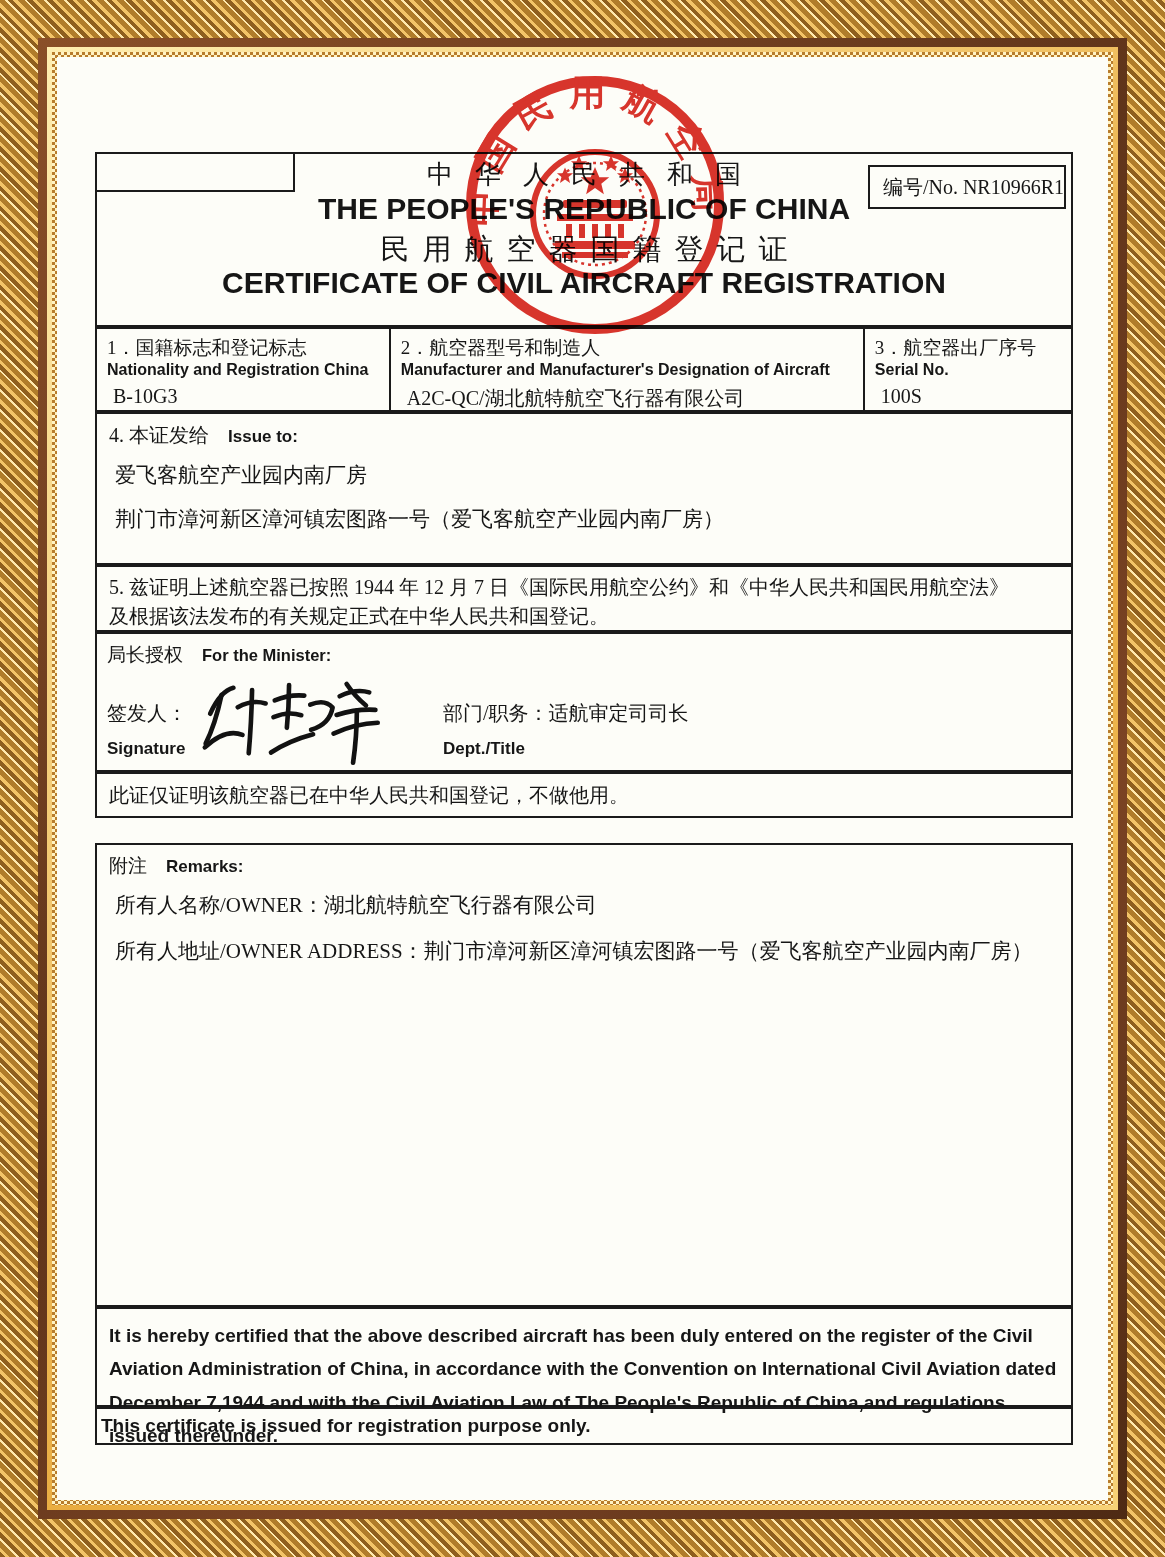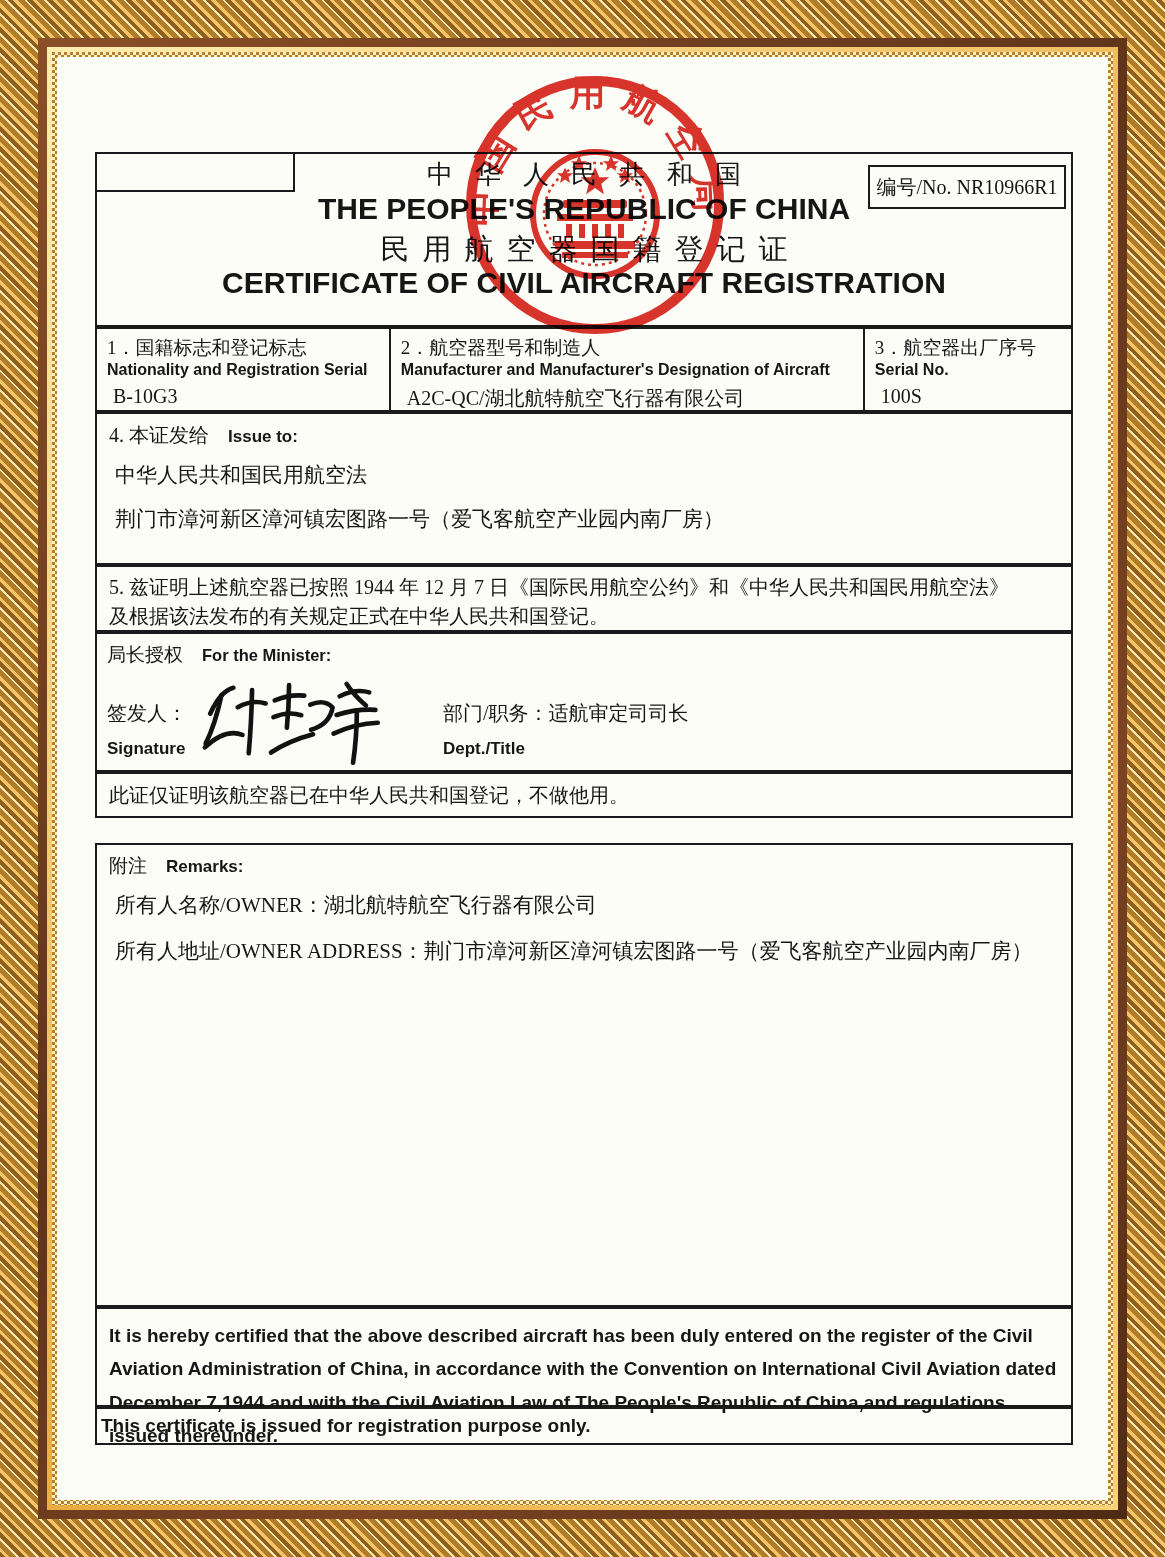--- a/index.html
+++ b/index.html
@@ -24,21 +24,21 @@
   .value{font-size:20px;margin-left:6px;}
   
   #box-empty{left:95px;top:152px;width:200px;height:40px;}
   #box-header{left:95px;top:152px;width:978px;height:175px;}
   .title-line{position:absolute;left:0;width:100%;text-align:center;white-space:nowrap;}
   #t-cn1{top:3px;font-size:26px;letter-spacing:22px;text-indent:22px;}
   #t-en1{top:38px;font-family:"Liberation Sans","DejaVu Sans",sans-serif;font-weight:bold;font-size:30px;}
   #t-cn2{top:76px;font-size:29px;letter-spacing:13px;text-indent:13px;}
   #t-en2{top:112px;font-family:"Liberation Sans","DejaVu Sans",sans-serif;font-weight:bold;font-size:30px;}
   #serial-box{position:absolute;left:771px;top:11px;width:198px;height:44px;border:2px solid #1b1b1b;
-      box-sizing:border-box;text-align:center;line-height:40px;font-size:20px;}
+      box-sizing:border-box;text-align:right;line-height:40px;font-size:20px;}
   
   #row1{left:95px;top:327px;width:978px;height:85px;display:flex;}
   #row1 .cell{box-sizing:border-box;padding:6px 10px 0 10px;}
   #row1 .c1{width:293px;}
   #row1 .c2{width:478px;border-left:2px solid #1b1b1b;border-right:2px solid #1b1b1b;}
   #row1 .c3{width:207px;}
   #row1 .value{margin-top:6px;}
   
   #box4{left:95px;top:412px;width:978px;height:153px;padding:8px 12px;box-sizing:border-box;}
   #box4 .value{font-size:21px;}
@@ -83,41 +83,41 @@
     <div class="title-line" id="t-cn1">中华人民共和国</div>
     <div class="title-line" id="t-en1">THE PEOPLE'S REPUBLIC OF CHINA</div>
     <div class="title-line" id="t-cn2">民用航空器国籍登记证</div>
     <div class="title-line" id="t-en2">CERTIFICATE OF CIVIL AIRCRAFT REGISTRATION</div>
     <div id="serial-box">编号/No. NR10966R1</div>
   </div>
 
   <div class="box" id="row1">
     <div class="cell c1">
       <div class="cn-label">1．国籍标志和登记标志</div>
-      <div class="en-label">Nationality and Registration Serial</div>
+      <div class="en-label">Nationality and Registration China</div>
       <div class="value">B-10G3</div>
     </div>
     <div class="cell c2">
       <div class="cn-label">2．航空器型号和制造人</div>
       <div class="en-label">Manufacturer and Manufacturer's Designation of Aircraft</div>
       <div class="value">A2C-QC/湖北航特航空飞行器有限公司</div>
     </div>
     <div class="cell c3">
       <div class="cn-label">3．航空器出厂序号</div>
       <div class="en-label">Serial No.</div>
       <div class="value">100S</div>
     </div>
   </div>
 
   <div class="box" id="box4">
     <div class="inline-pair">
       <span class="cn-label" style="font-size:20px">4. 本证发给</span>
       <span class="en-label" style="font-size:17px">Issue to:</span>
     </div>
-    <div class="value" style="margin-top:12px">中华人民共和国民用航空法</div>
+    <div class="value" style="margin-top:12px">爱飞客航空产业园内南厂房</div>
     <div class="value" style="margin-top:16px">荆门市漳河新区漳河镇宏图路一号（爱飞客航空产业园内南厂房）</div>
   </div>
 
   <div class="box" id="box5">
     <div>5. 兹证明上述航空器已按照 1944 年 12 月 7 日《国际民用航空公约》和《中华人民共和国民用航空法》</div>
     <div>及根据该法发布的有关规定正式在中华人民共和国登记。</div>
   </div>
 
   <div class="box" id="minister">
     <div id="m-left">

